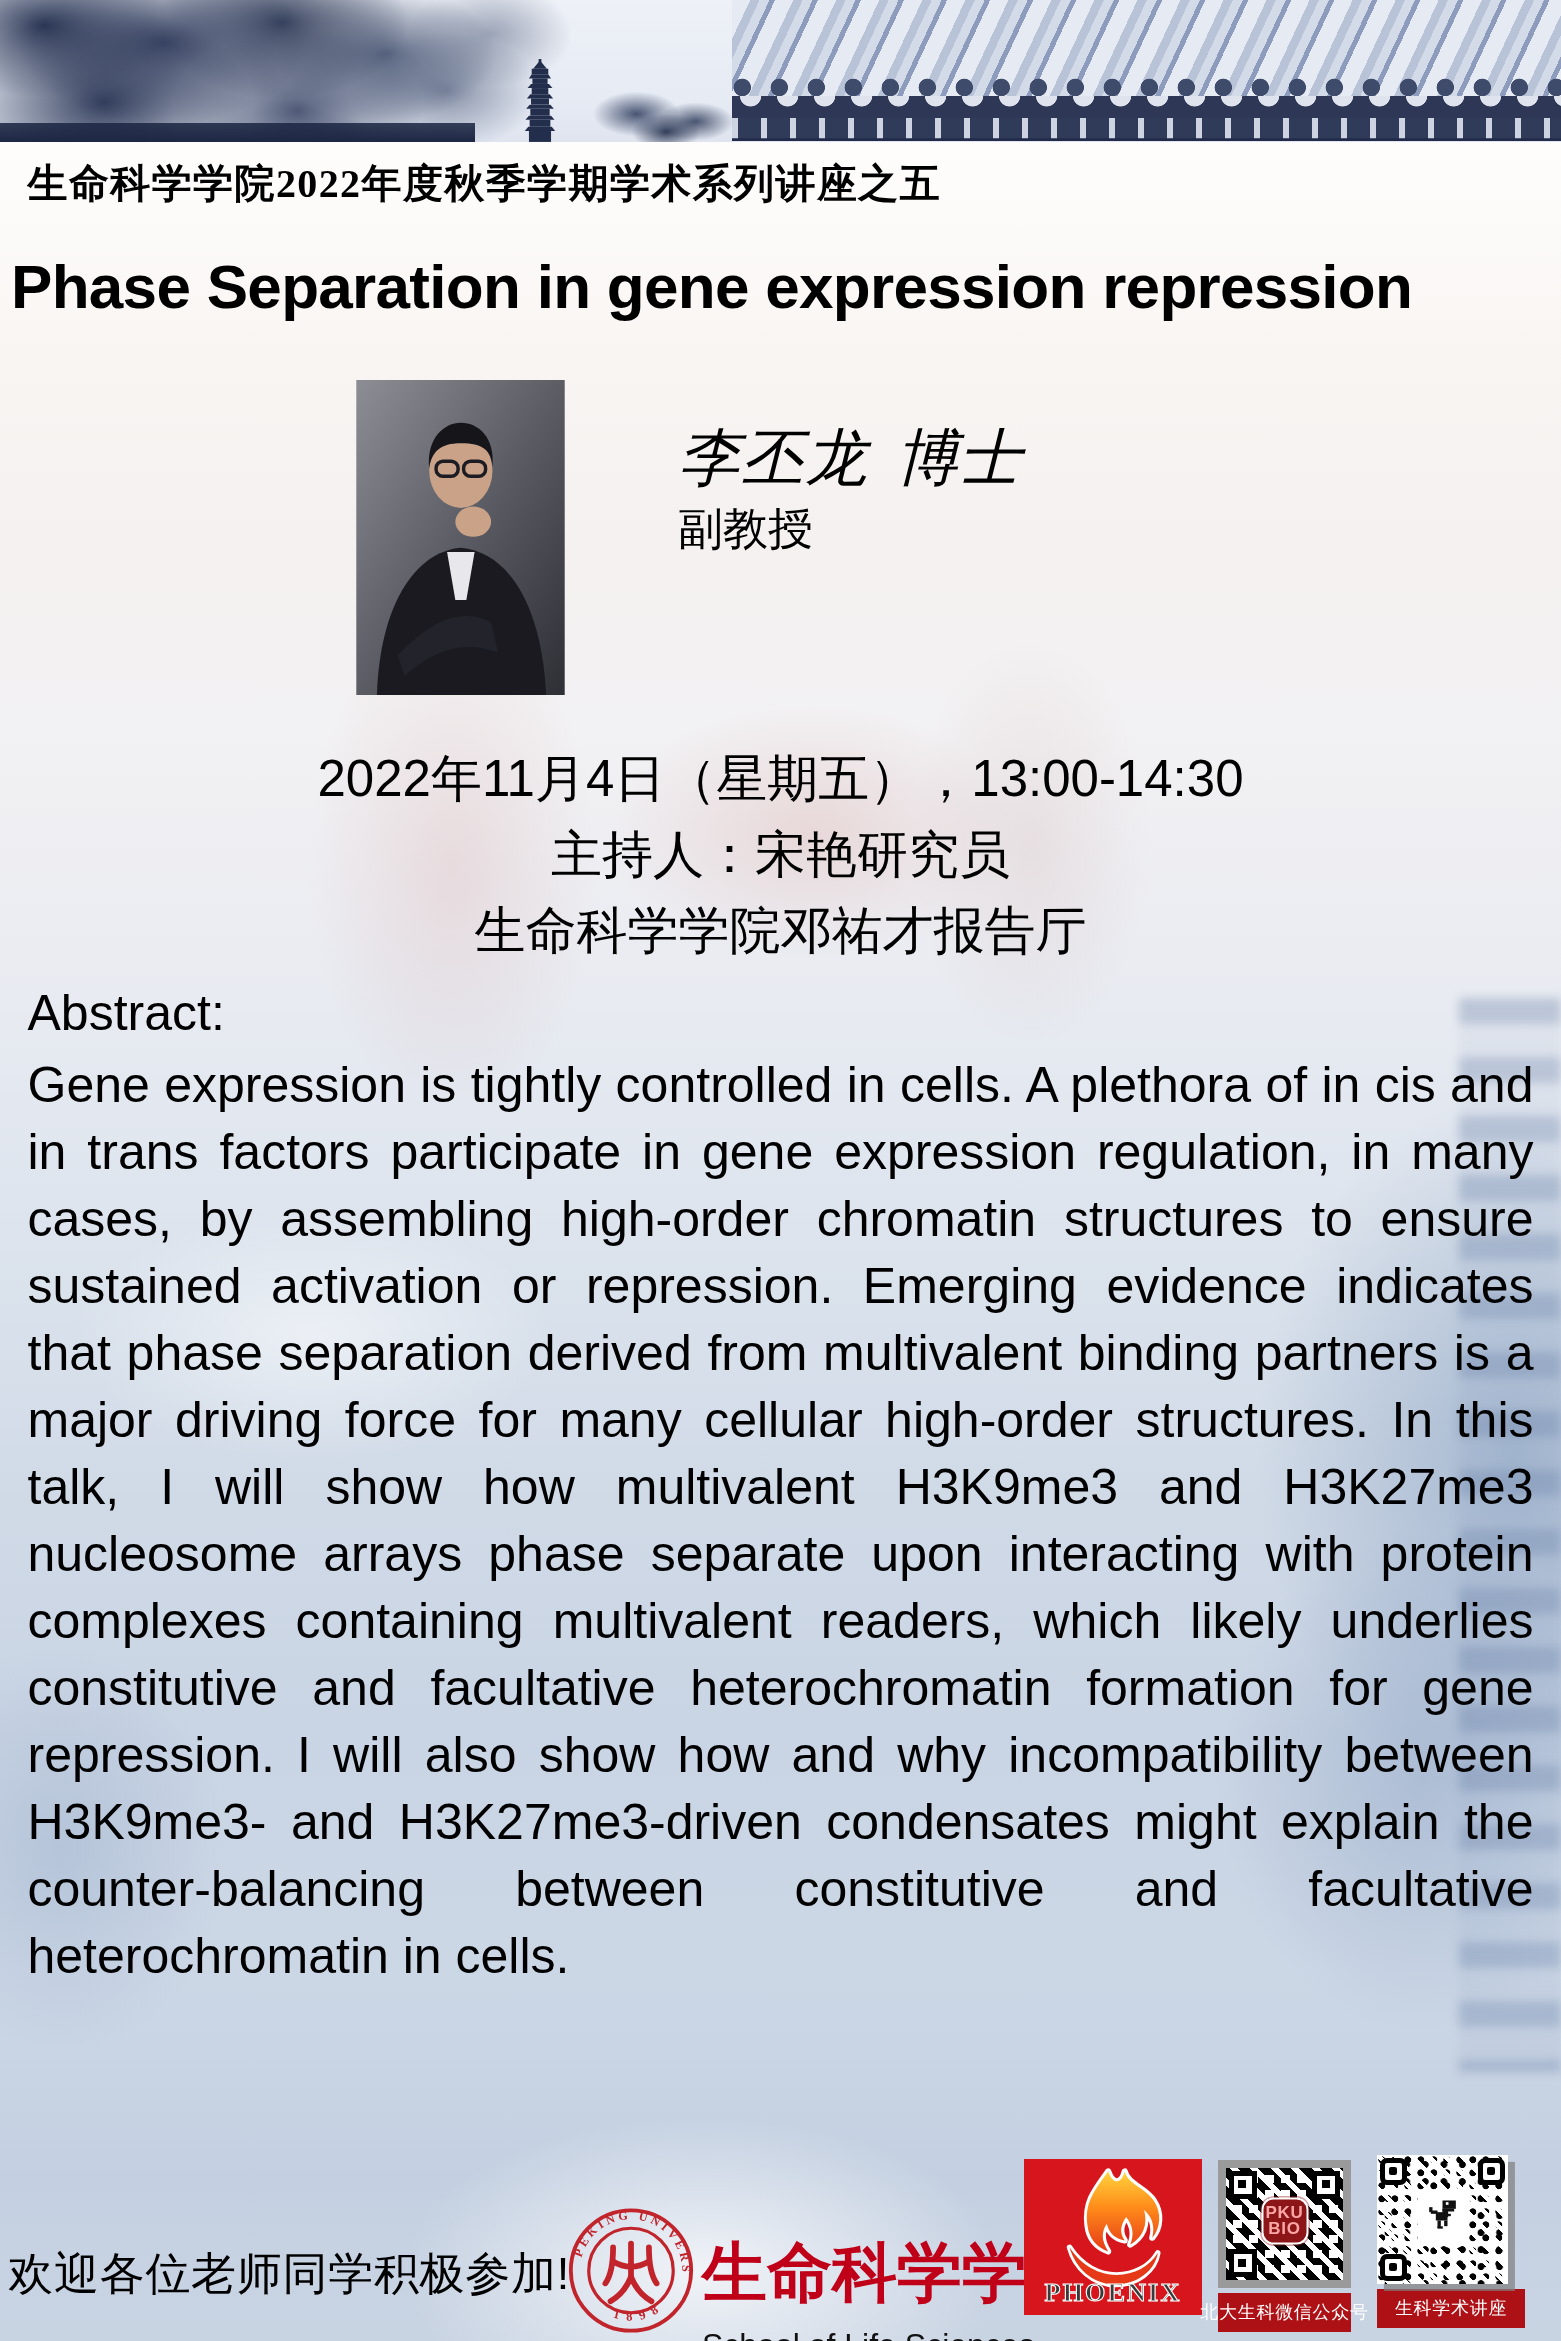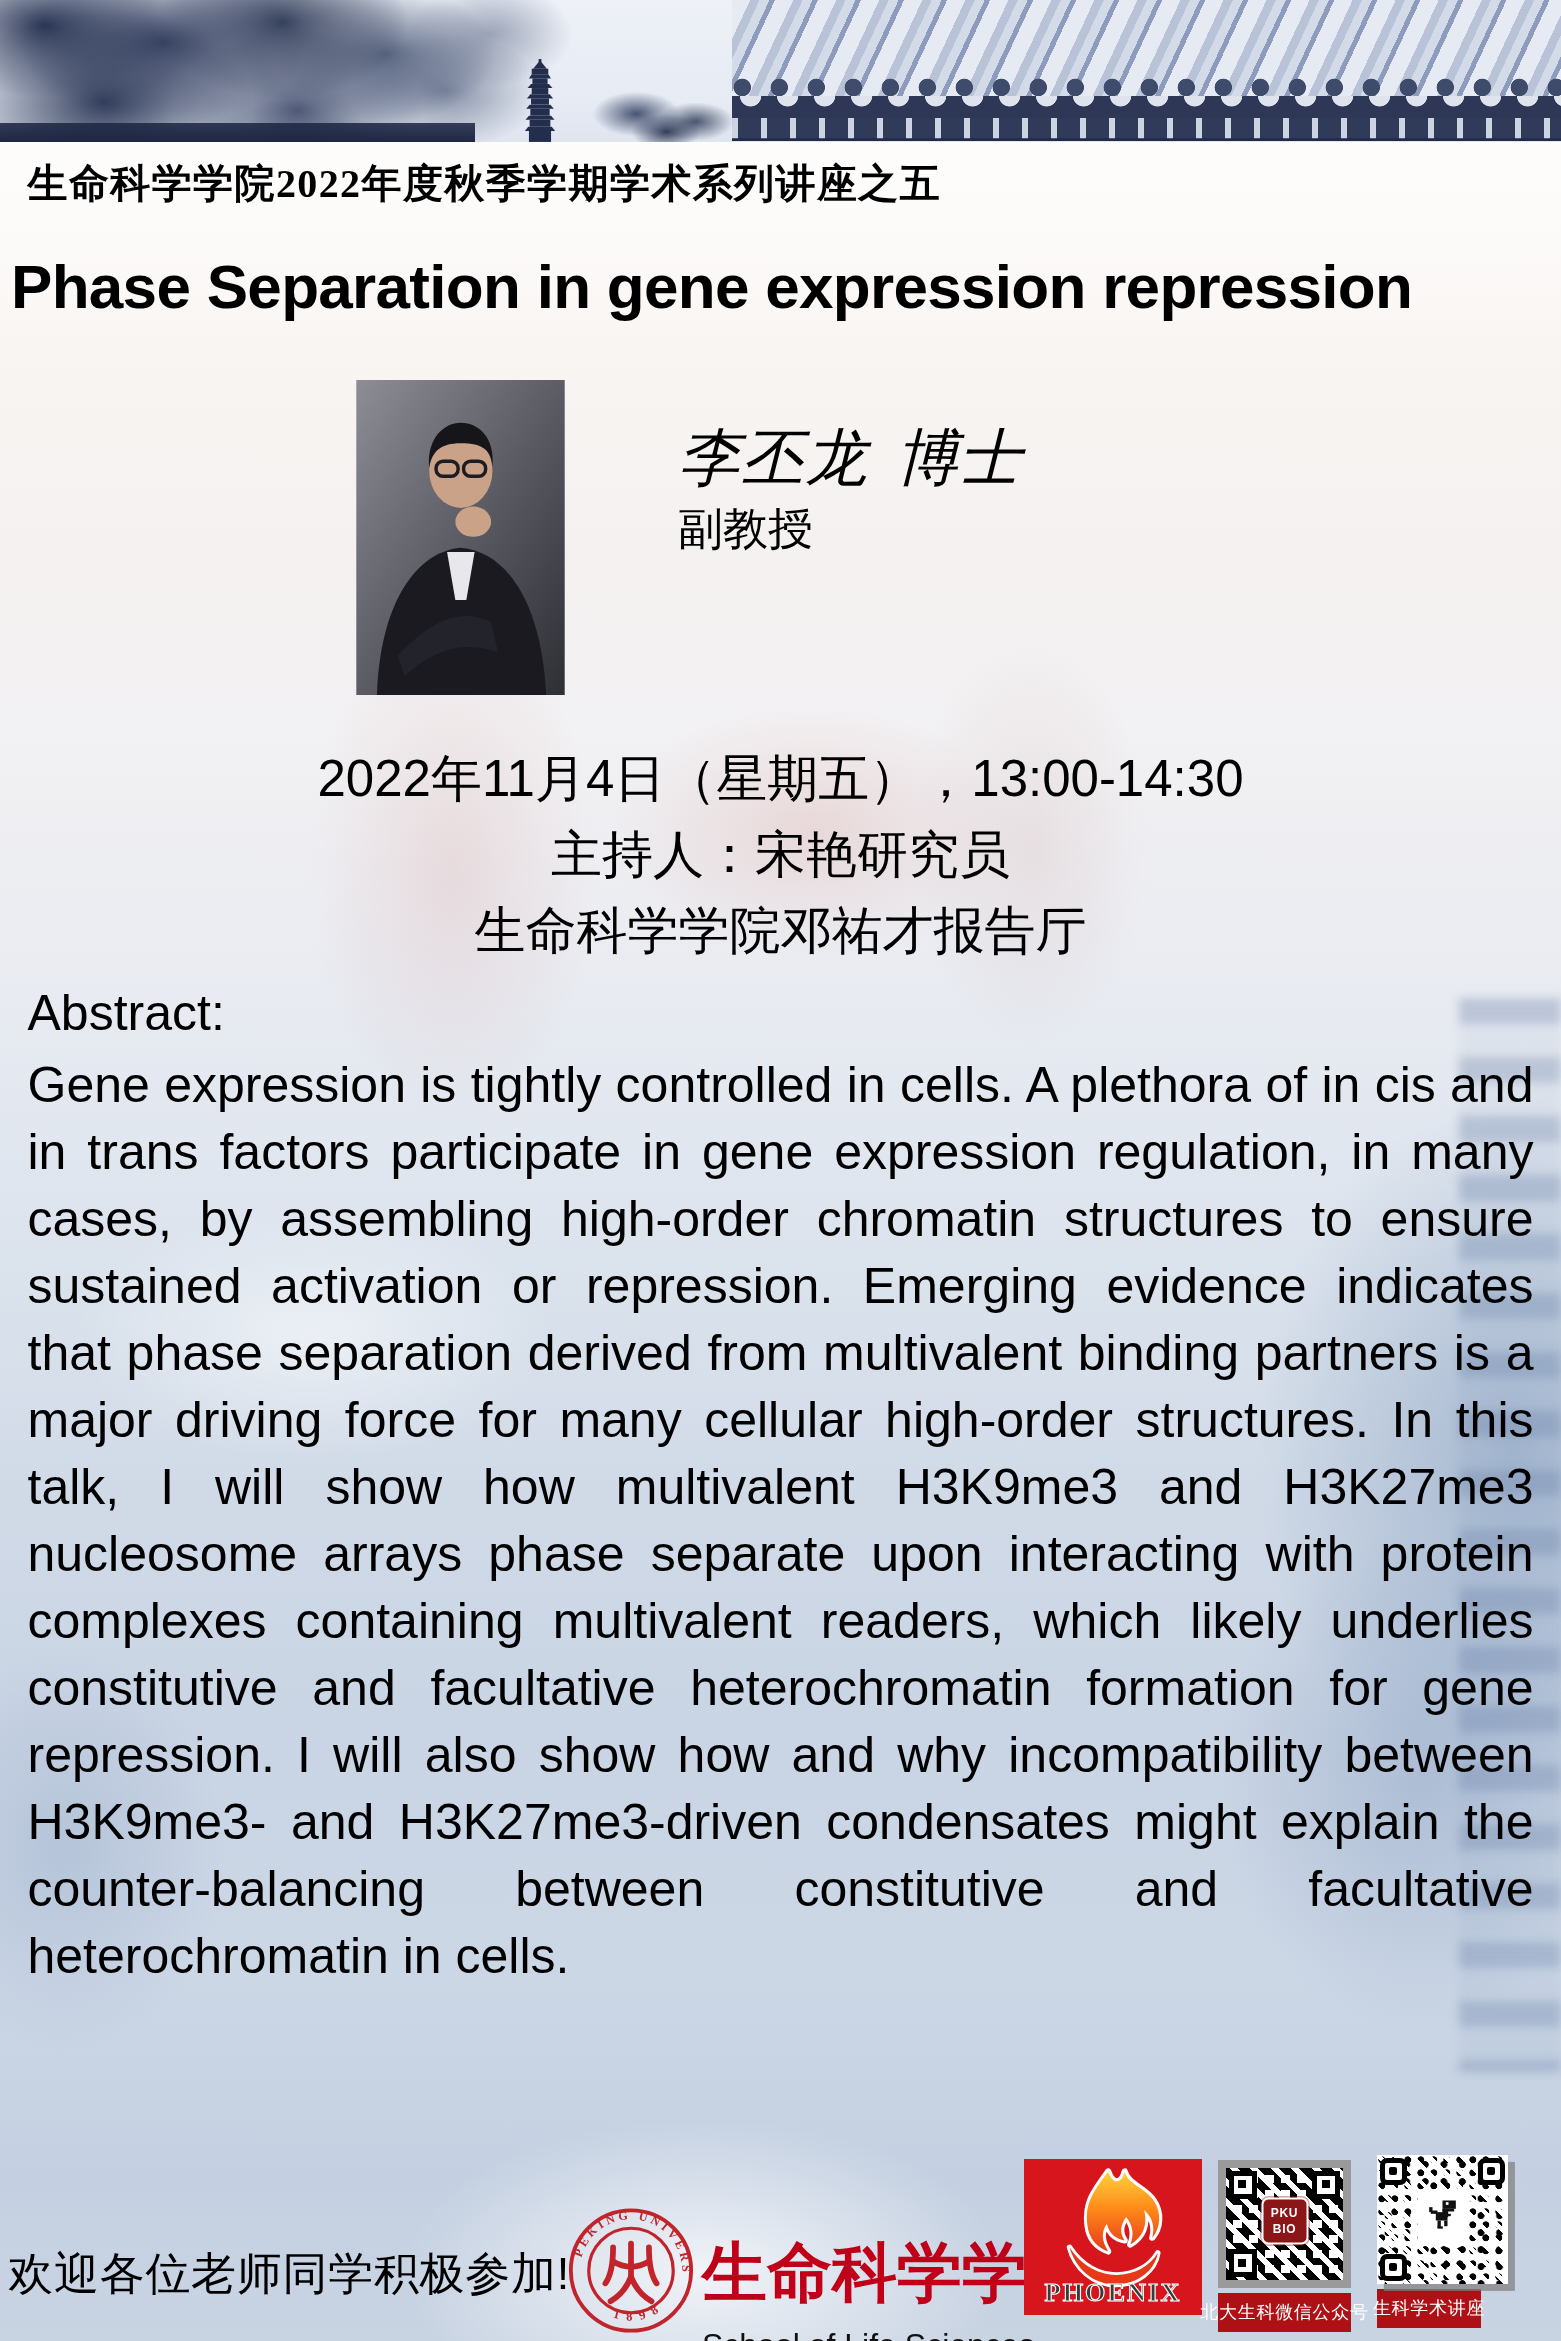--- a/index.html
+++ b/index.html
@@ -117,30 +117,30 @@
       repeating-linear-gradient(45deg, rgba(255,255,255,0) 0 7.6px, #fff 7.6px 11.7px),
       radial-gradient(circle at 4.8px 4.8px, #000 3.1px, rgba(0,0,0,0) 3.8px),
       radial-gradient(circle at 11px 9.6px, #000 3.1px, rgba(0,0,0,0) 3.8px);
     background-size:auto,13px 13px,18.6px 17px;}
   .finder{position:absolute;width:27.5px;height:27.5px;box-sizing:border-box;
     border:5.5px solid #000;background:#fff;}
   .finder::after{content:"";position:absolute;left:4.1px;top:4.1px;width:8.3px;height:8.3px;background:#000;}
   .f-tl{left:2.8px;top:2.8px;} .f-tr{right:2.8px;top:2.8px;} .f-bl{left:2.8px;bottom:2.8px;}
   .round .finder{border-radius:6.9px;} .round .finder::after{border-radius:2.1px;}
   .qr-badge{position:absolute;left:50%;top:47%;transform:translate(-50%,-50%);
-    width:43px;height:43px;background:#8c1518;border:2.1px solid #fff;border-radius:7px;
+    width:43px;height:43px;background:#8c1518;border:2.1px solid #fff;border-radius:12px;
     box-shadow:0 0 0 1.4px rgba(140,21,24,.4);
     display:flex;flex-direction:column;align-items:center;justify-content:center;
-    color:#ffffff;font-weight:700;font-size:12px;line-height:16px;letter-spacing:0.7px;}
+    color:#fca5a5;font-weight:700;font-size:17px;line-height:16px;letter-spacing:0.7px;}
   .dino-patch{position:absolute;left:50%;top:47%;transform:translate(-50%,-50%);
     width:51px;height:51px;background:#fff;display:flex;align-items:center;justify-content:center;}
   .qr-caption{margin-top:4.8px;height:39px;background:#ad1116;color:#fff;
     display:flex;align-items:center;justify-content:center;
     font-size:18px;letter-spacing:0.7px;white-space:nowrap;}
-  .qr-block2 .qr-caption{width:104px;box-shadow:6.9px 0 0 rgba(130,130,130,0);}
+  .qr-block2 .qr-caption{width:148px;box-shadow:6.9px 0 0 rgba(130,130,130,0);}
 </style>
 </head>
 <body>
 
 <div class="poster">
 
   <div class="bg-tint"></div>
   <div class="right-streaks"></div>
 
   <div class="banner">

